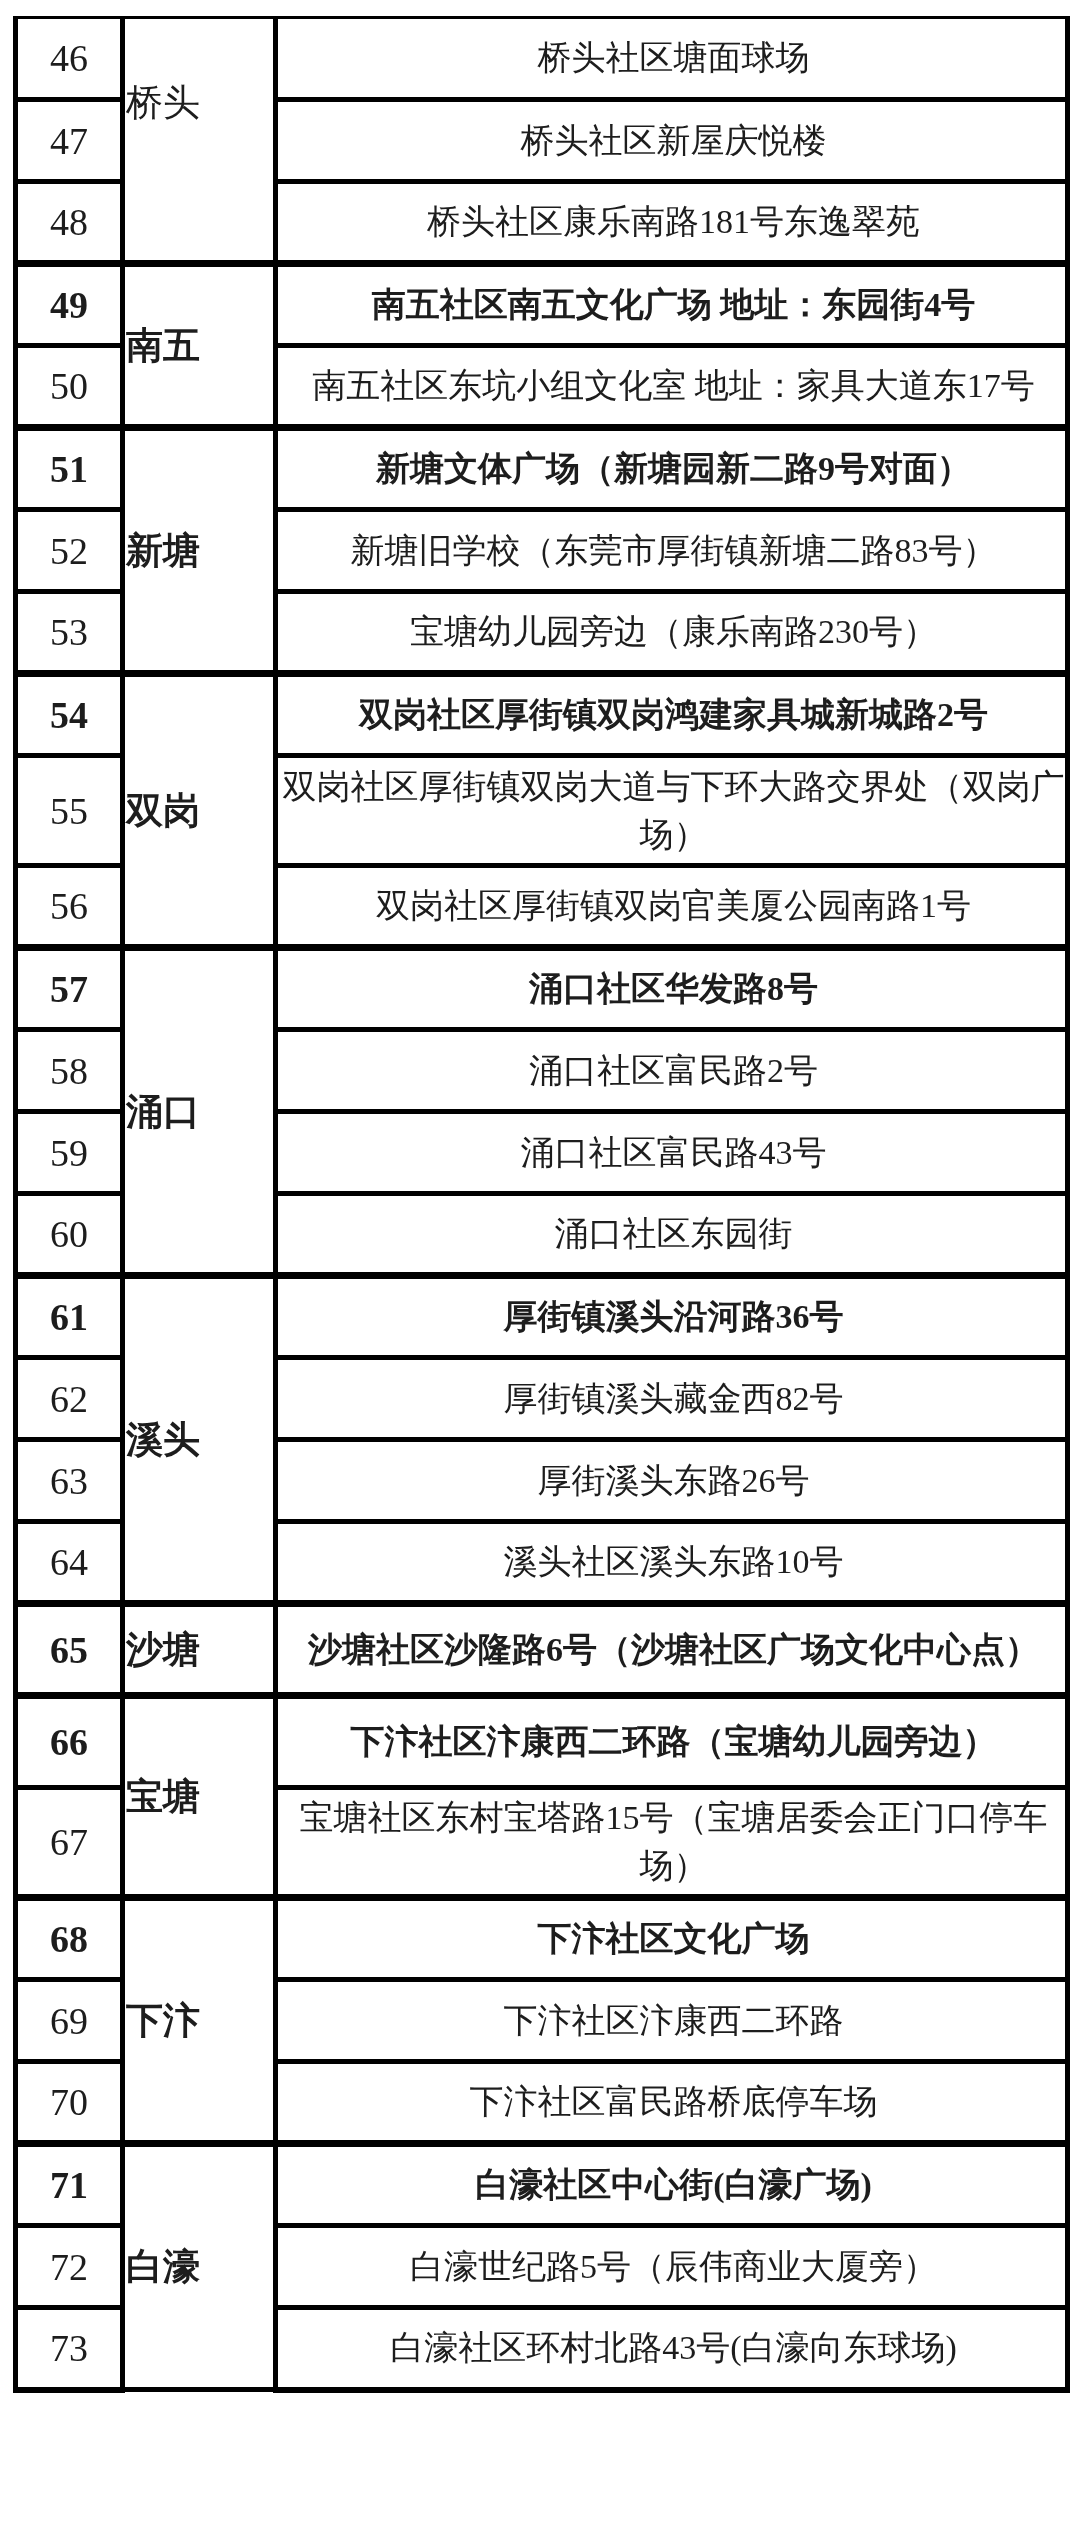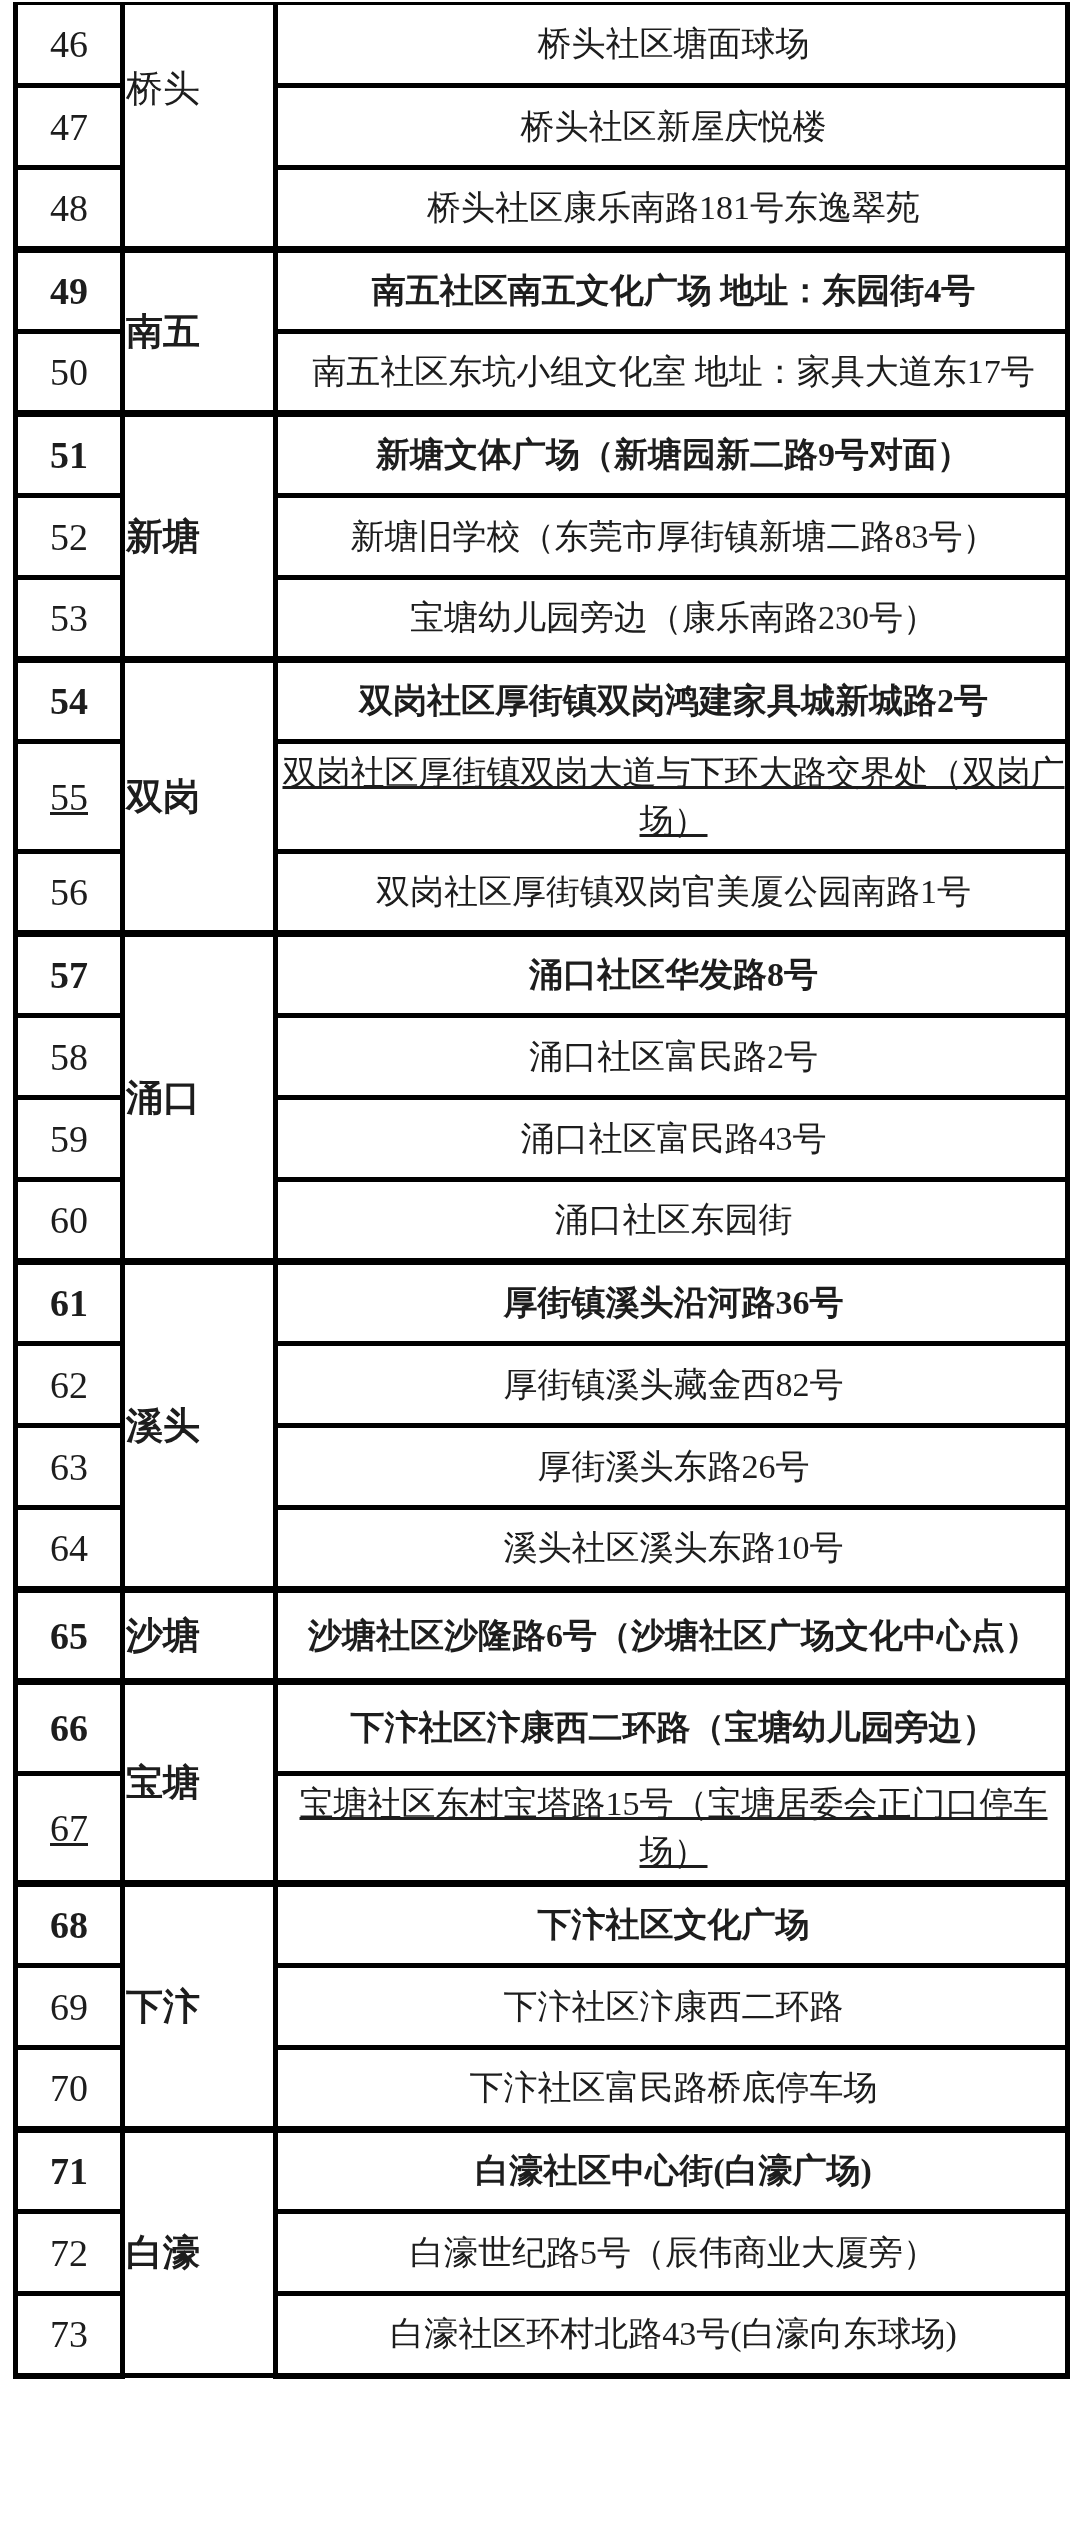--- a/index.html
+++ b/index.html
@@ -11,36 +11,36 @@
     width: 1080px;
     height: 2548px;
     font-family: "Liberation Serif", "DejaVu Serif", serif;
     color: #1d1d1d;
     overflow: hidden;
   }
   table.loc-table {
     border-collapse: collapse;
     table-layout: fixed;
     width: 1052px;
-    margin: 2px 0 0 13px;
+    margin: 16px 0 0 13px;
     border-radius: 20px;
   }
   col.c-no    { width: 107px; }
   col.c-group { width: 153px; }
   col.c-loc   { width: 792px; }
 
   td {
     border: 5px solid #000000;
     background: #ffffff;
     box-sizing: border-box;
   }
   tr { height: 82px; }
 
   
-  tbody tr:nth-child(10), tbody tr:nth-child(22) { height: 110px; text-decoration: underline; }
+  tbody tr:nth-child(10), tbody tr:nth-child(22) { height: 110px; }
   tbody tr:nth-child(20), tbody tr:nth-child(21) { height: 92px; }
 
   
   tr.group-start > td { border-top-width: 7px; font-weight: bold; }
 
   
   tbody tr:first-child > td { border-top-width: 3px; }
   tbody tr:last-child  > td { border-bottom-width: 6px; }
 
   td.no-cell {

